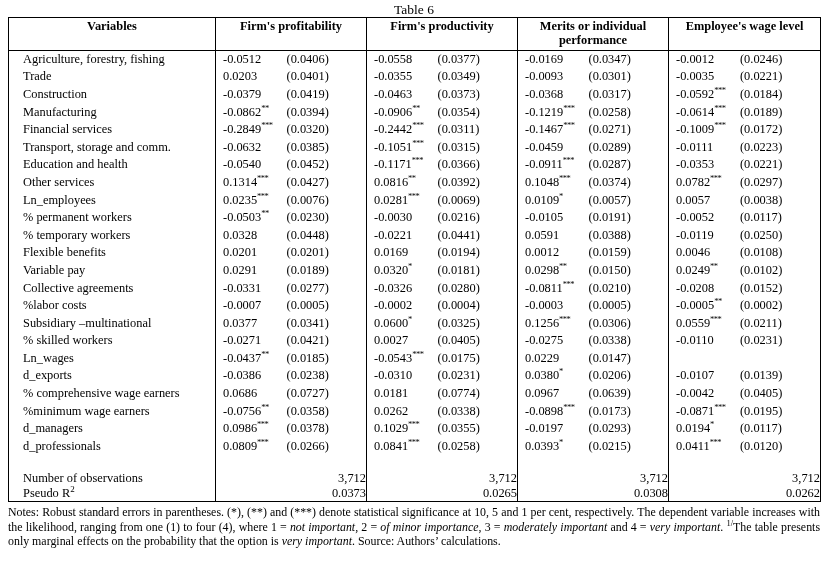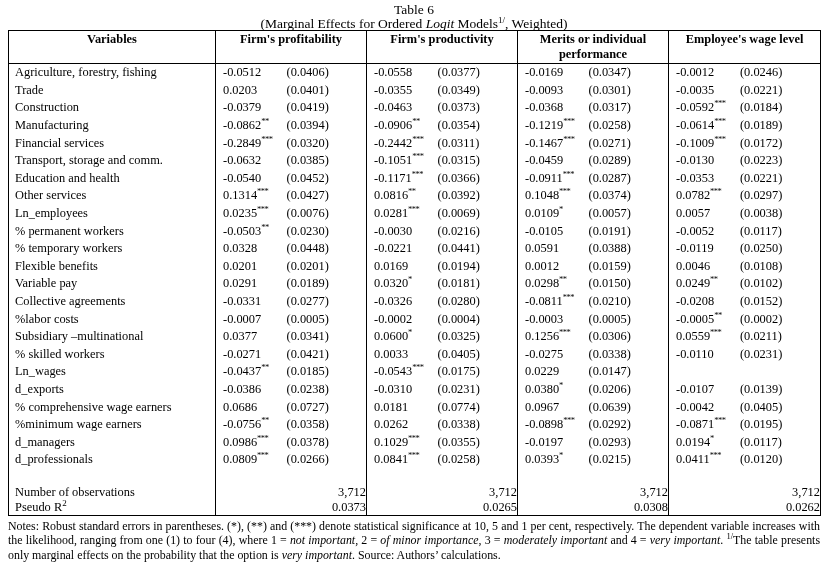--- a/index.html
+++ b/index.html
@@ -31,21 +31,21 @@
     text-align: center;
     vertical-align: top;
     padding: 1px 2px 2px 2px;
     line-height: 14.5px;
     height: 30px;
     box-sizing: border-box;
     margin-left: 11px;
   }
   td.v { border-left: 1px solid #000; border-right: 1px solid #000; padding: 0; }
   tr.data td { height: 17.6px; vertical-align: middle; }
-  td.var { padding-left: 6px; }
+  td.var { padding-left: 14px; }
   .cell { display: flex; align-items: center; }
   .coef { width: 47%; box-sizing: border-box; padding-left: 7px; white-space: nowrap; }
   .se { flex: 1; white-space: nowrap; }
   sup.stars { font-size: 8.5px; line-height: 0; vertical-align: super; letter-spacing: -0.5px; }
   tr.gap td { height: 16px; }
   tr.summary td { height: 14.5px; vertical-align: middle; }
   tr.summary td.center { text-align: right; }
   tr.summary.last td { border-bottom: 1px solid #000; }
   td.var sup { font-size: 9px; line-height: 0; }
 
@@ -58,21 +58,20 @@
   }
   .notes i { font-style: italic; }
   .notes sup { font-size: 8.5px; line-height: 0; }
 </style>
 </head>
 <body>
 
 <div class="page">
   <div class="title-block">
     <div>Table 6</div>
-    <div id="title-line3"><span>(Marginal Effects for Ordered </span><i>Logit</i><span> Models</span><sup>1/</sup><span>, Weighted)</span></div>
   </div>
 
   <table class="results">
     <colgroup>
       <col style="width:207px">
       <col style="width:151px">
       <col style="width:151px">
       <col style="width:151px">
       <col style="width:152px">
     </colgroup>
@@ -236,21 +235,21 @@
             </div>
           </td>
           <td class="v">
             <div class="cell">
               <span class="coef">-0.0459</span>
               <span class="se">(0.0289)</span>
             </div>
           </td>
           <td class="v">
             <div class="cell">
-              <span class="coef">-0.0130</span>
+              <span class="coef">-0.0111</span>
               <span class="se">(0.0223)</span>
             </div>
           </td>
         </tr>
         <tr class="data">
           <td class="v var">Education and health</td>
           <td class="v">
             <div class="cell">
               <span class="coef">-0.0540</span>
               <span class="se">(0.0452)</span>
@@ -521,21 +520,21 @@
         <tr class="data">
           <td class="v var">% skilled workers</td>
           <td class="v">
             <div class="cell">
               <span class="coef">-0.0271</span>
               <span class="se">(0.0421)</span>
             </div>
           </td>
           <td class="v">
             <div class="cell">
-              <span class="coef">0.0033</span>
+              <span class="coef">0.0027</span>
               <span class="se">(0.0405)</span>
             </div>
           </td>
           <td class="v">
             <div class="cell">
               <span class="coef">-0.0275</span>
               <span class="se">(0.0338)</span>
             </div>
           </td>
           <td class="v">
@@ -636,21 +635,21 @@
           </td>
           <td class="v">
             <div class="cell">
               <span class="coef">0.0262</span>
               <span class="se">(0.0338)</span>
             </div>
           </td>
           <td class="v">
             <div class="cell">
               <span class="coef">-0.0898<sup class="stars">***</sup></span>
-              <span class="se">(0.0292)</span>
+              <span class="se">(0.0173)</span>
             </div>
           </td>
           <td class="v">
             <div class="cell">
               <span class="coef">-0.0871<sup class="stars">***</sup></span>
               <span class="se">(0.0195)</span>
             </div>
           </td>
         </tr>
         <tr class="data">

